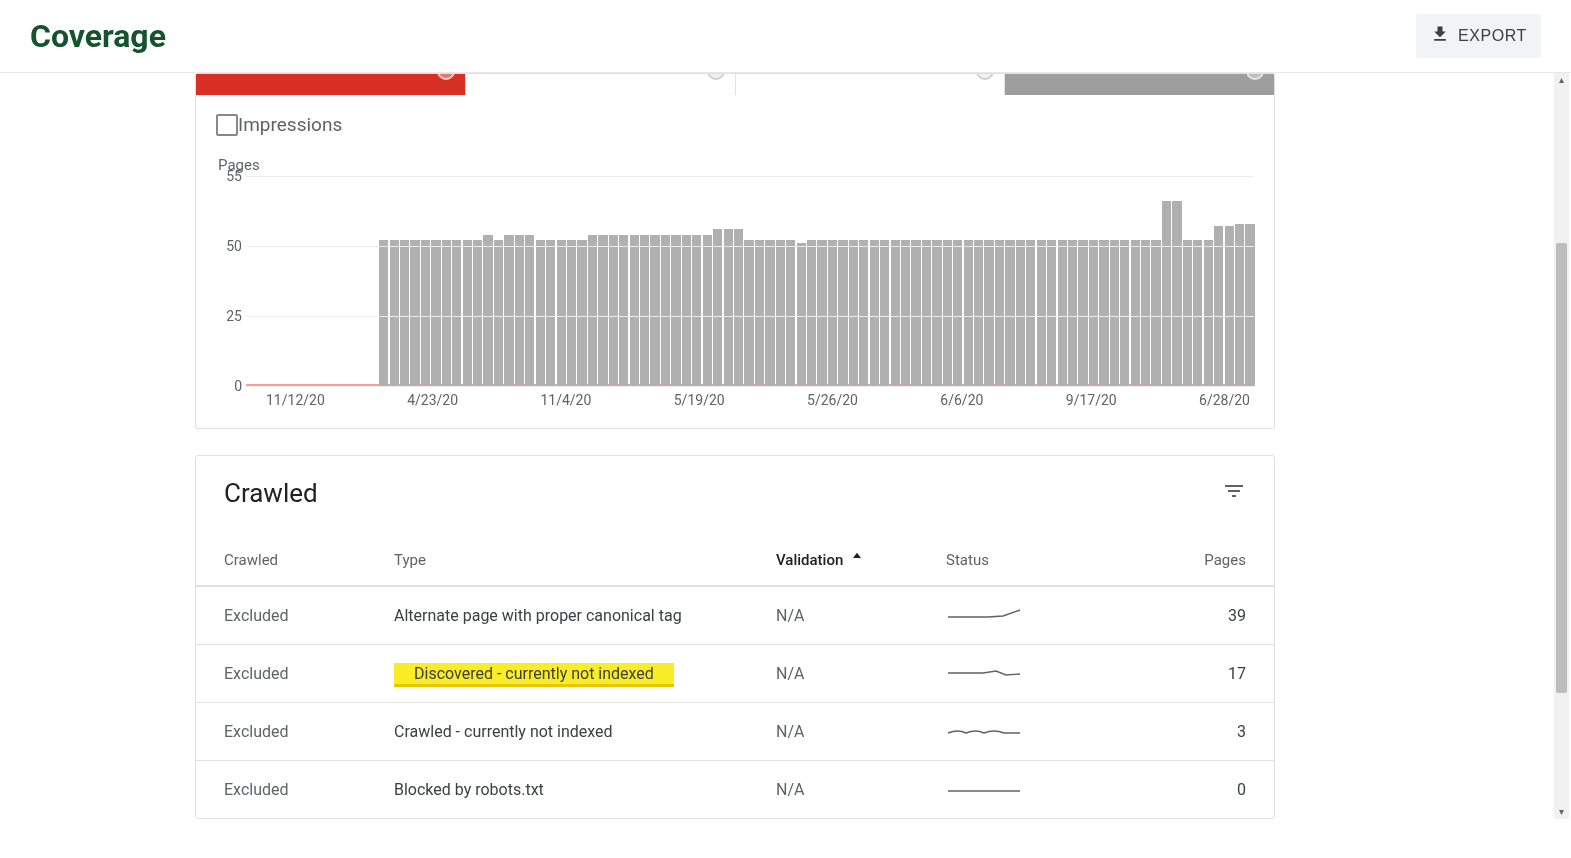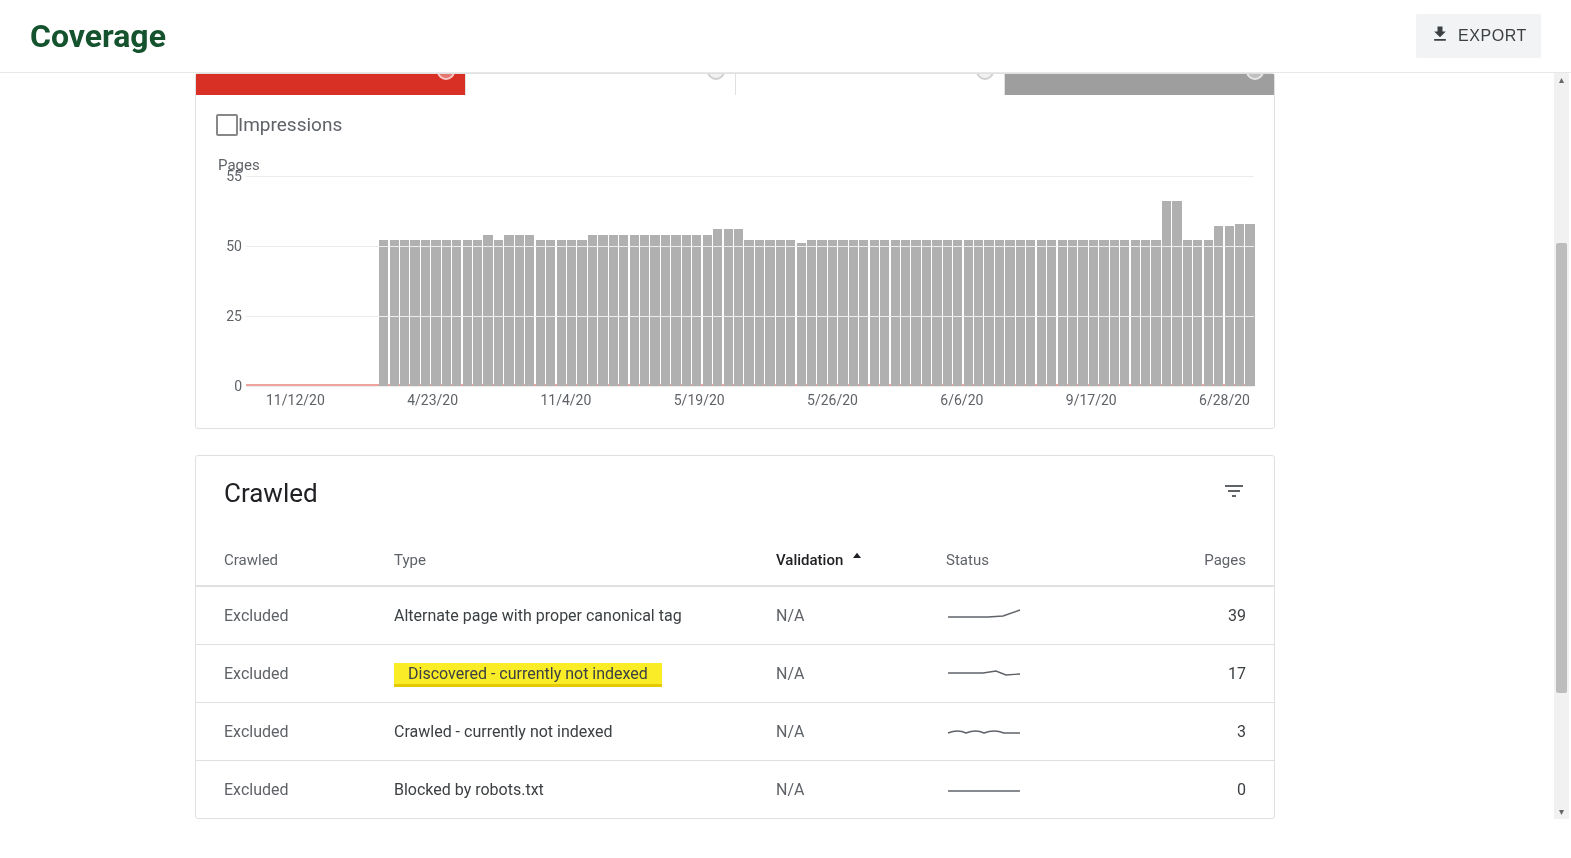--- a/index.html
+++ b/index.html
@@ -207,21 +207,21 @@
     color: #3c4043;
     cursor: pointer;
   }
   .col-status { color: #5f6368; }
   .col-validation { color: #5f6368; }
   .col-pages { text-align: right; }
   .col-trend svg { width: 80px; height: 22px; stroke: #5f6368; stroke-width: 1.4; fill: none; }
   .highlight {
     background: #faed27;
     border-bottom: 3px solid #e6c800;
-    padding: 1px 14px;
+    padding: 1px 20px;
     display: inline;
   }
   .thead-row .col-pages,
   .thead-row .col-trend { }
 
   
   .vscroll {
     position: absolute;
     right: 2px;
     top: 73px;

